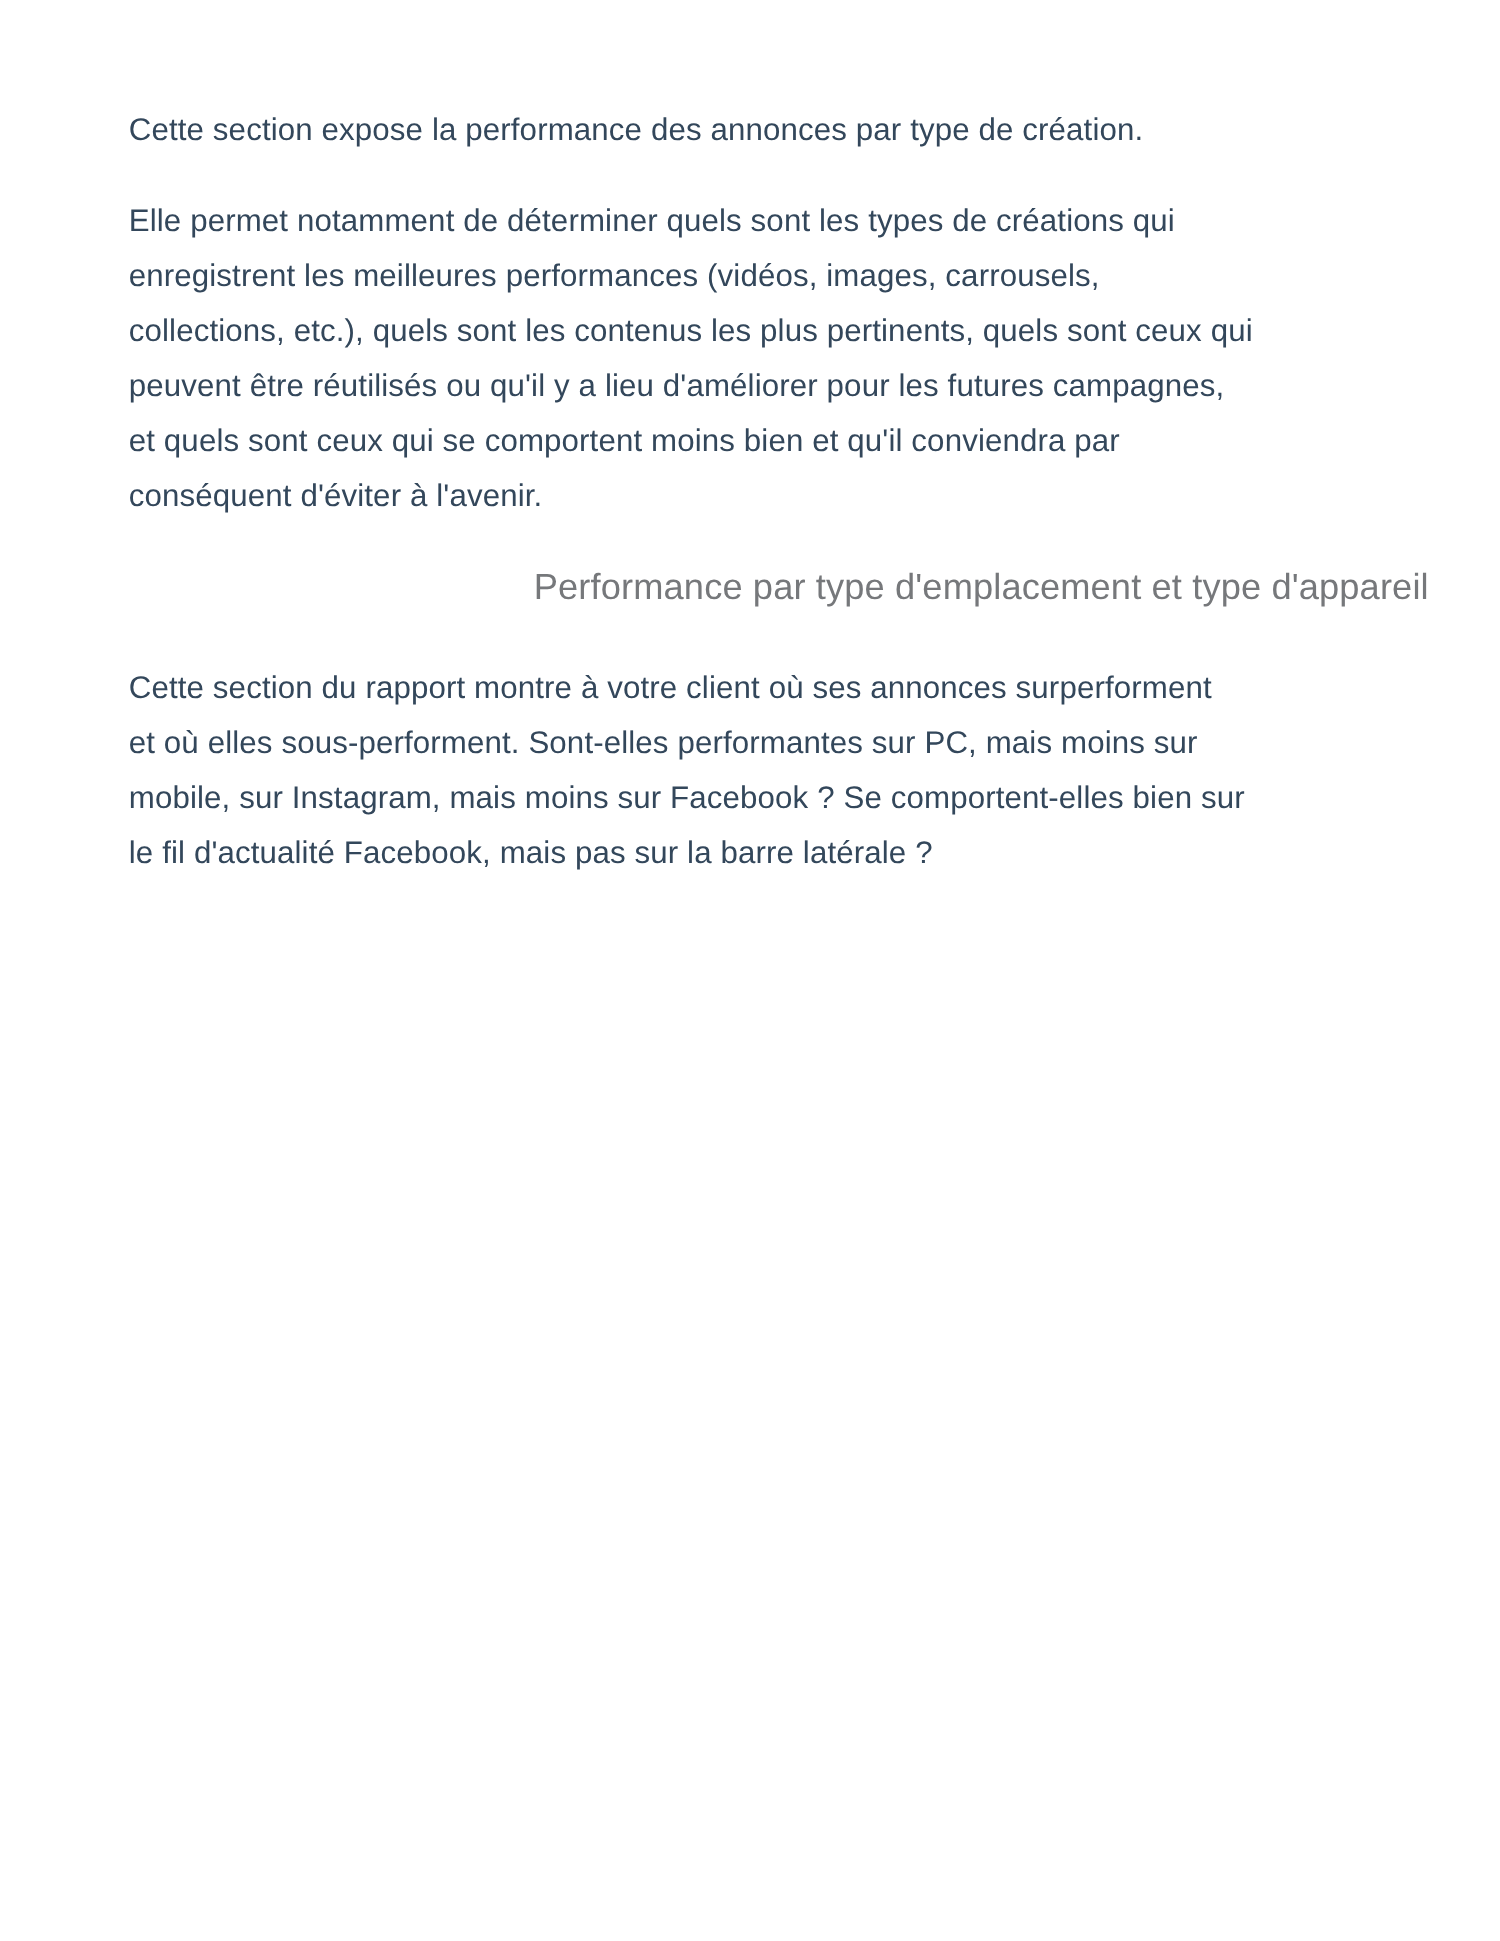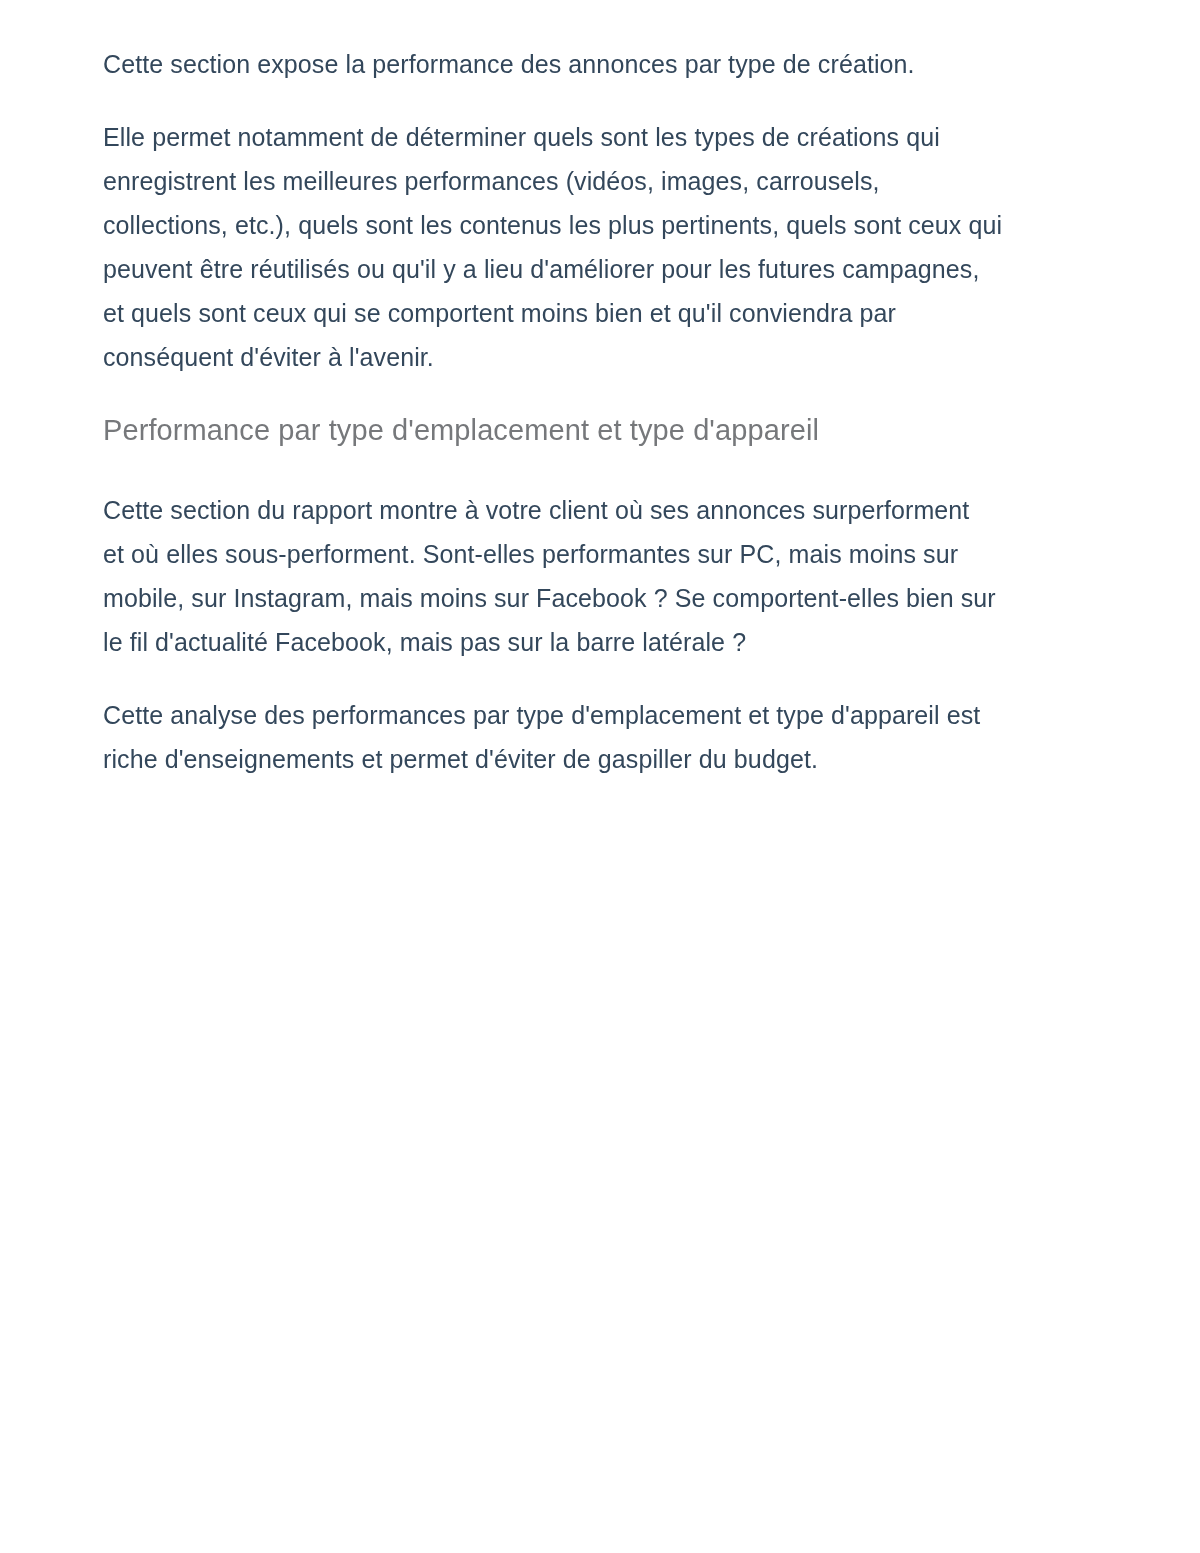--- a/index.html
+++ b/index.html
@@ -10,53 +10,52 @@
   body {
     width: 1200px;
     height: 1553px;
     font-family: "Liberation Sans", "DejaVu Sans", sans-serif;
     -webkit-font-smoothing: antialiased;
     overflow: hidden;
   }
   .article {
     width: 1040px;
     margin: 0;
-    padding: 42px 0 0 103px;
+    padding: 82px 0 0 103px;
     box-sizing: content-box;
   }
   .article p {
     margin: 0 0 29px 0;
     font-size: 25px;
     line-height: 44px;
     font-weight: 400;
     color: #33475b;
     white-space: pre-line;
     letter-spacing: 0.1px;
   }
   .article h3 {
     margin: 0 0 36px 0;
     font-size: 29px;
     line-height: 44px;
     font-weight: 400;
     color: #76787b;
     white-space: pre-line;
     letter-spacing: 0.1px;
+    text-align: right;
   }
 </style>
 </head>
 <body>
 
 <main class="article">
   <p>Cette section expose la performance des annonces par type de création.</p>
   <p>Elle permet notamment de déterminer quels sont les types de créations qui
 enregistrent les meilleures performances (vidéos, images, carrousels,
 collections, etc.), quels sont les contenus les plus pertinents, quels sont ceux qui
 peuvent être réutilisés ou qu'il y a lieu d'améliorer pour les futures campagnes,
 et quels sont ceux qui se comportent moins bien et qu'il conviendra par
 conséquent d'éviter à l'avenir.</p>
   <h3>Performance par type d'emplacement et type d'appareil</h3>
   <p>Cette section du rapport montre à votre client où ses annonces surperforment
 et où elles sous-performent. Sont-elles performantes sur PC, mais moins sur
 mobile, sur Instagram, mais moins sur Facebook ? Se comportent-elles bien sur
 le fil d'actualité Facebook, mais pas sur la barre latérale ?</p>
-  <p>Cette analyse des performances par type d'emplacement et type d'appareil est
-riche d'enseignements et permet d'éviter de gaspiller du budget.</p>
 </main>
 
 </body></html>

